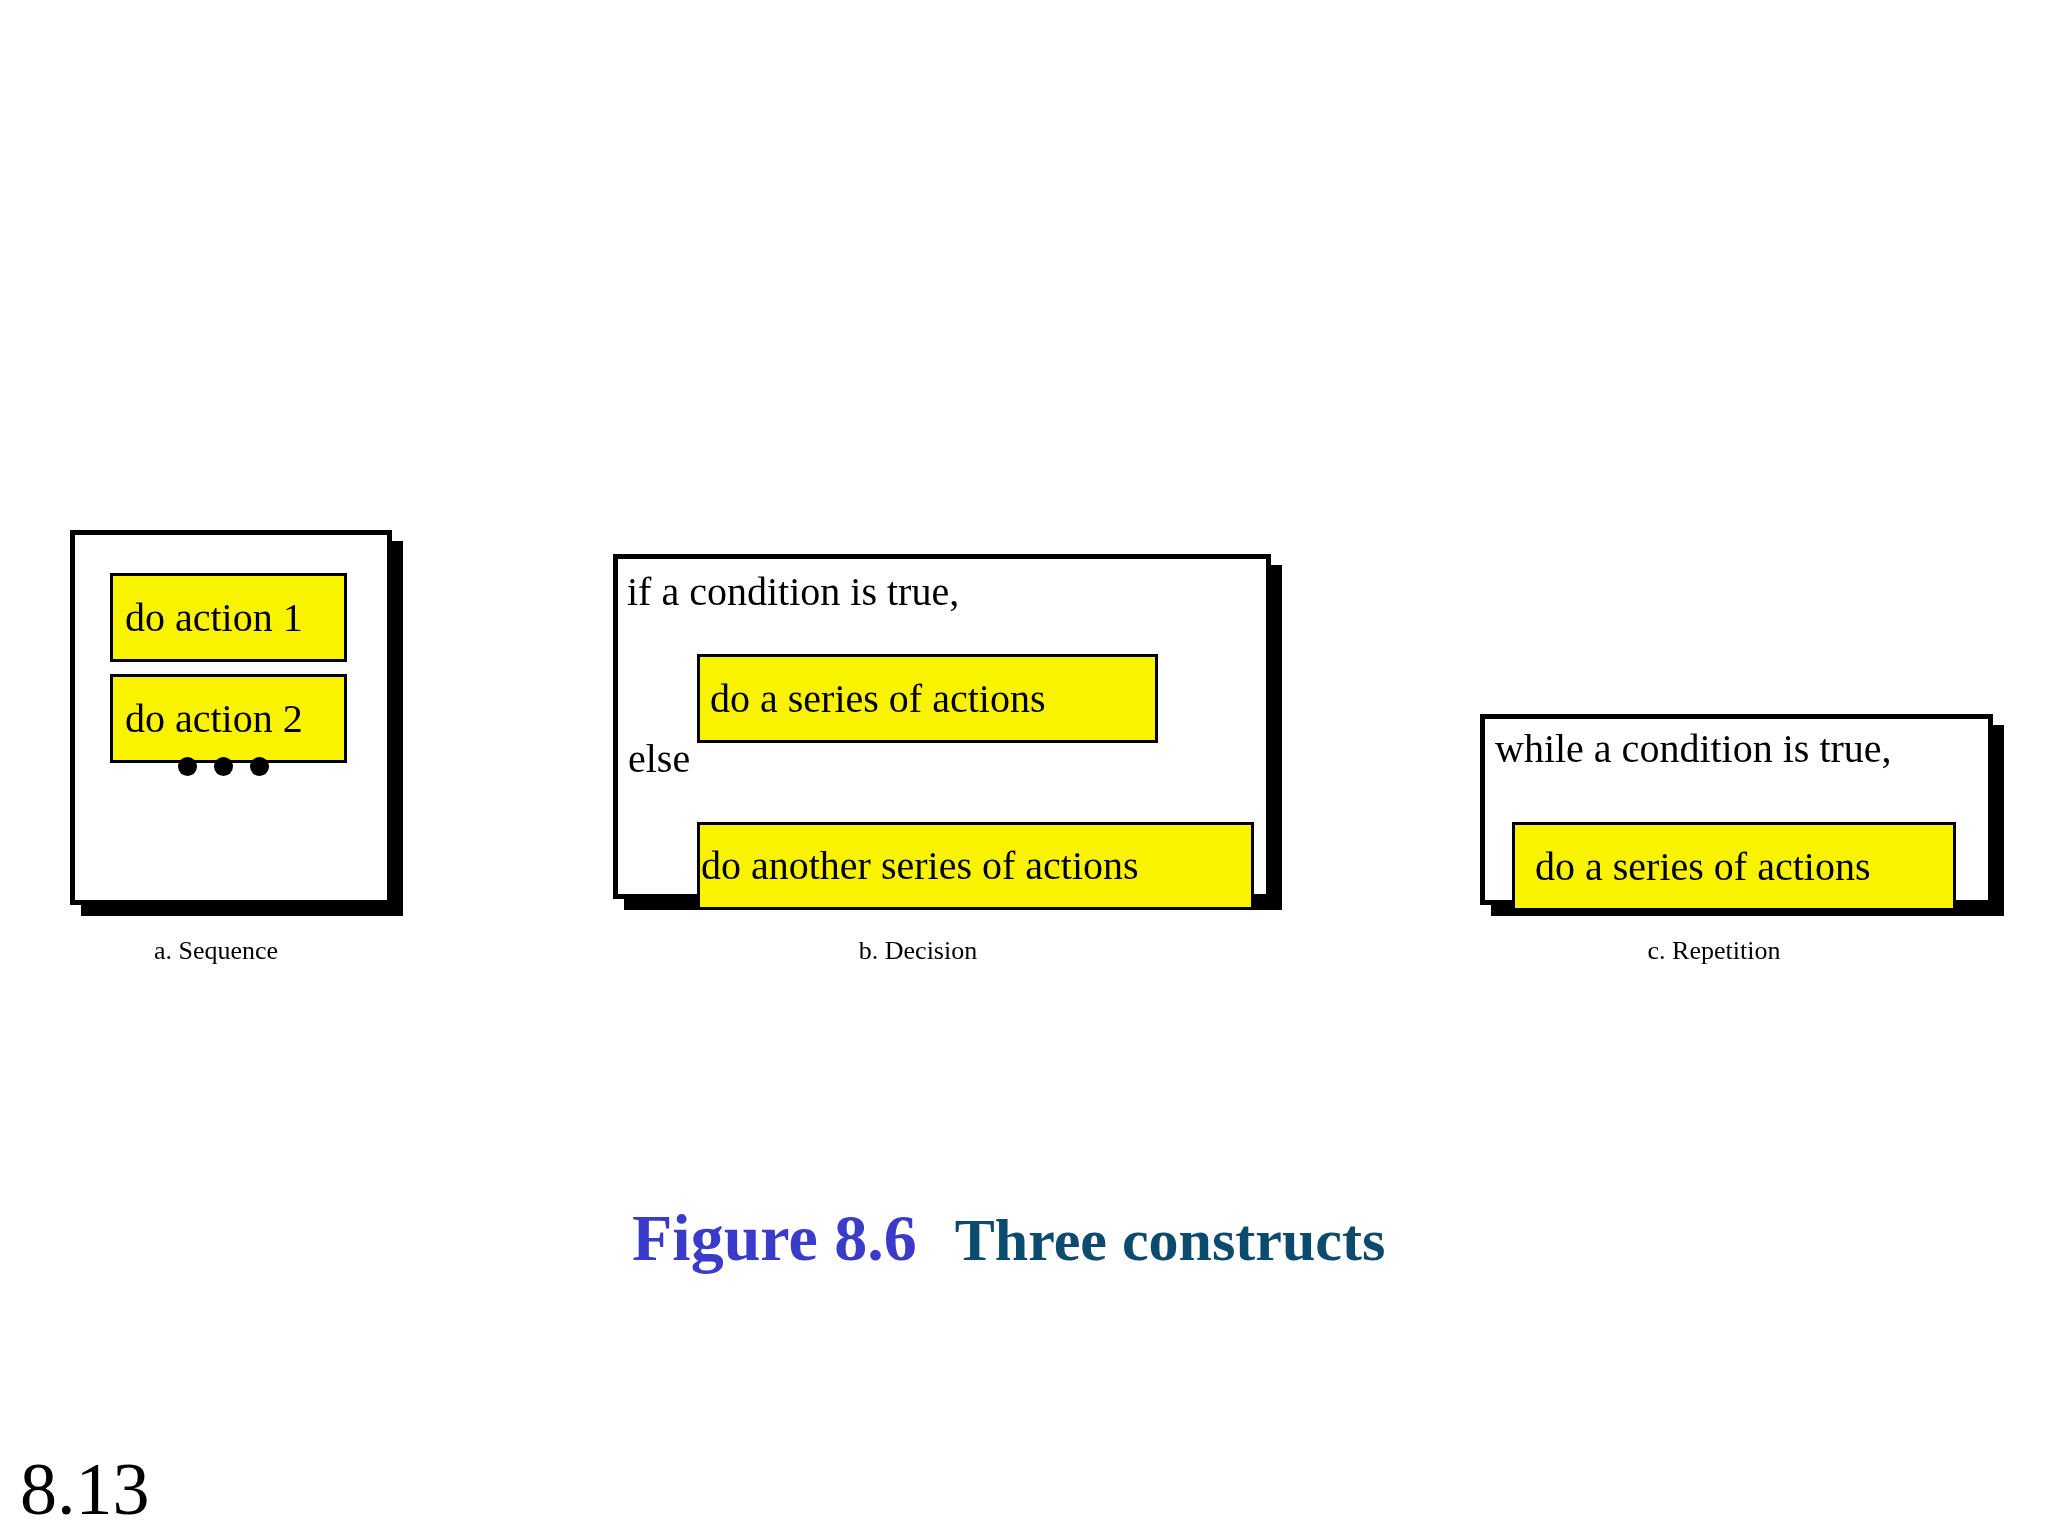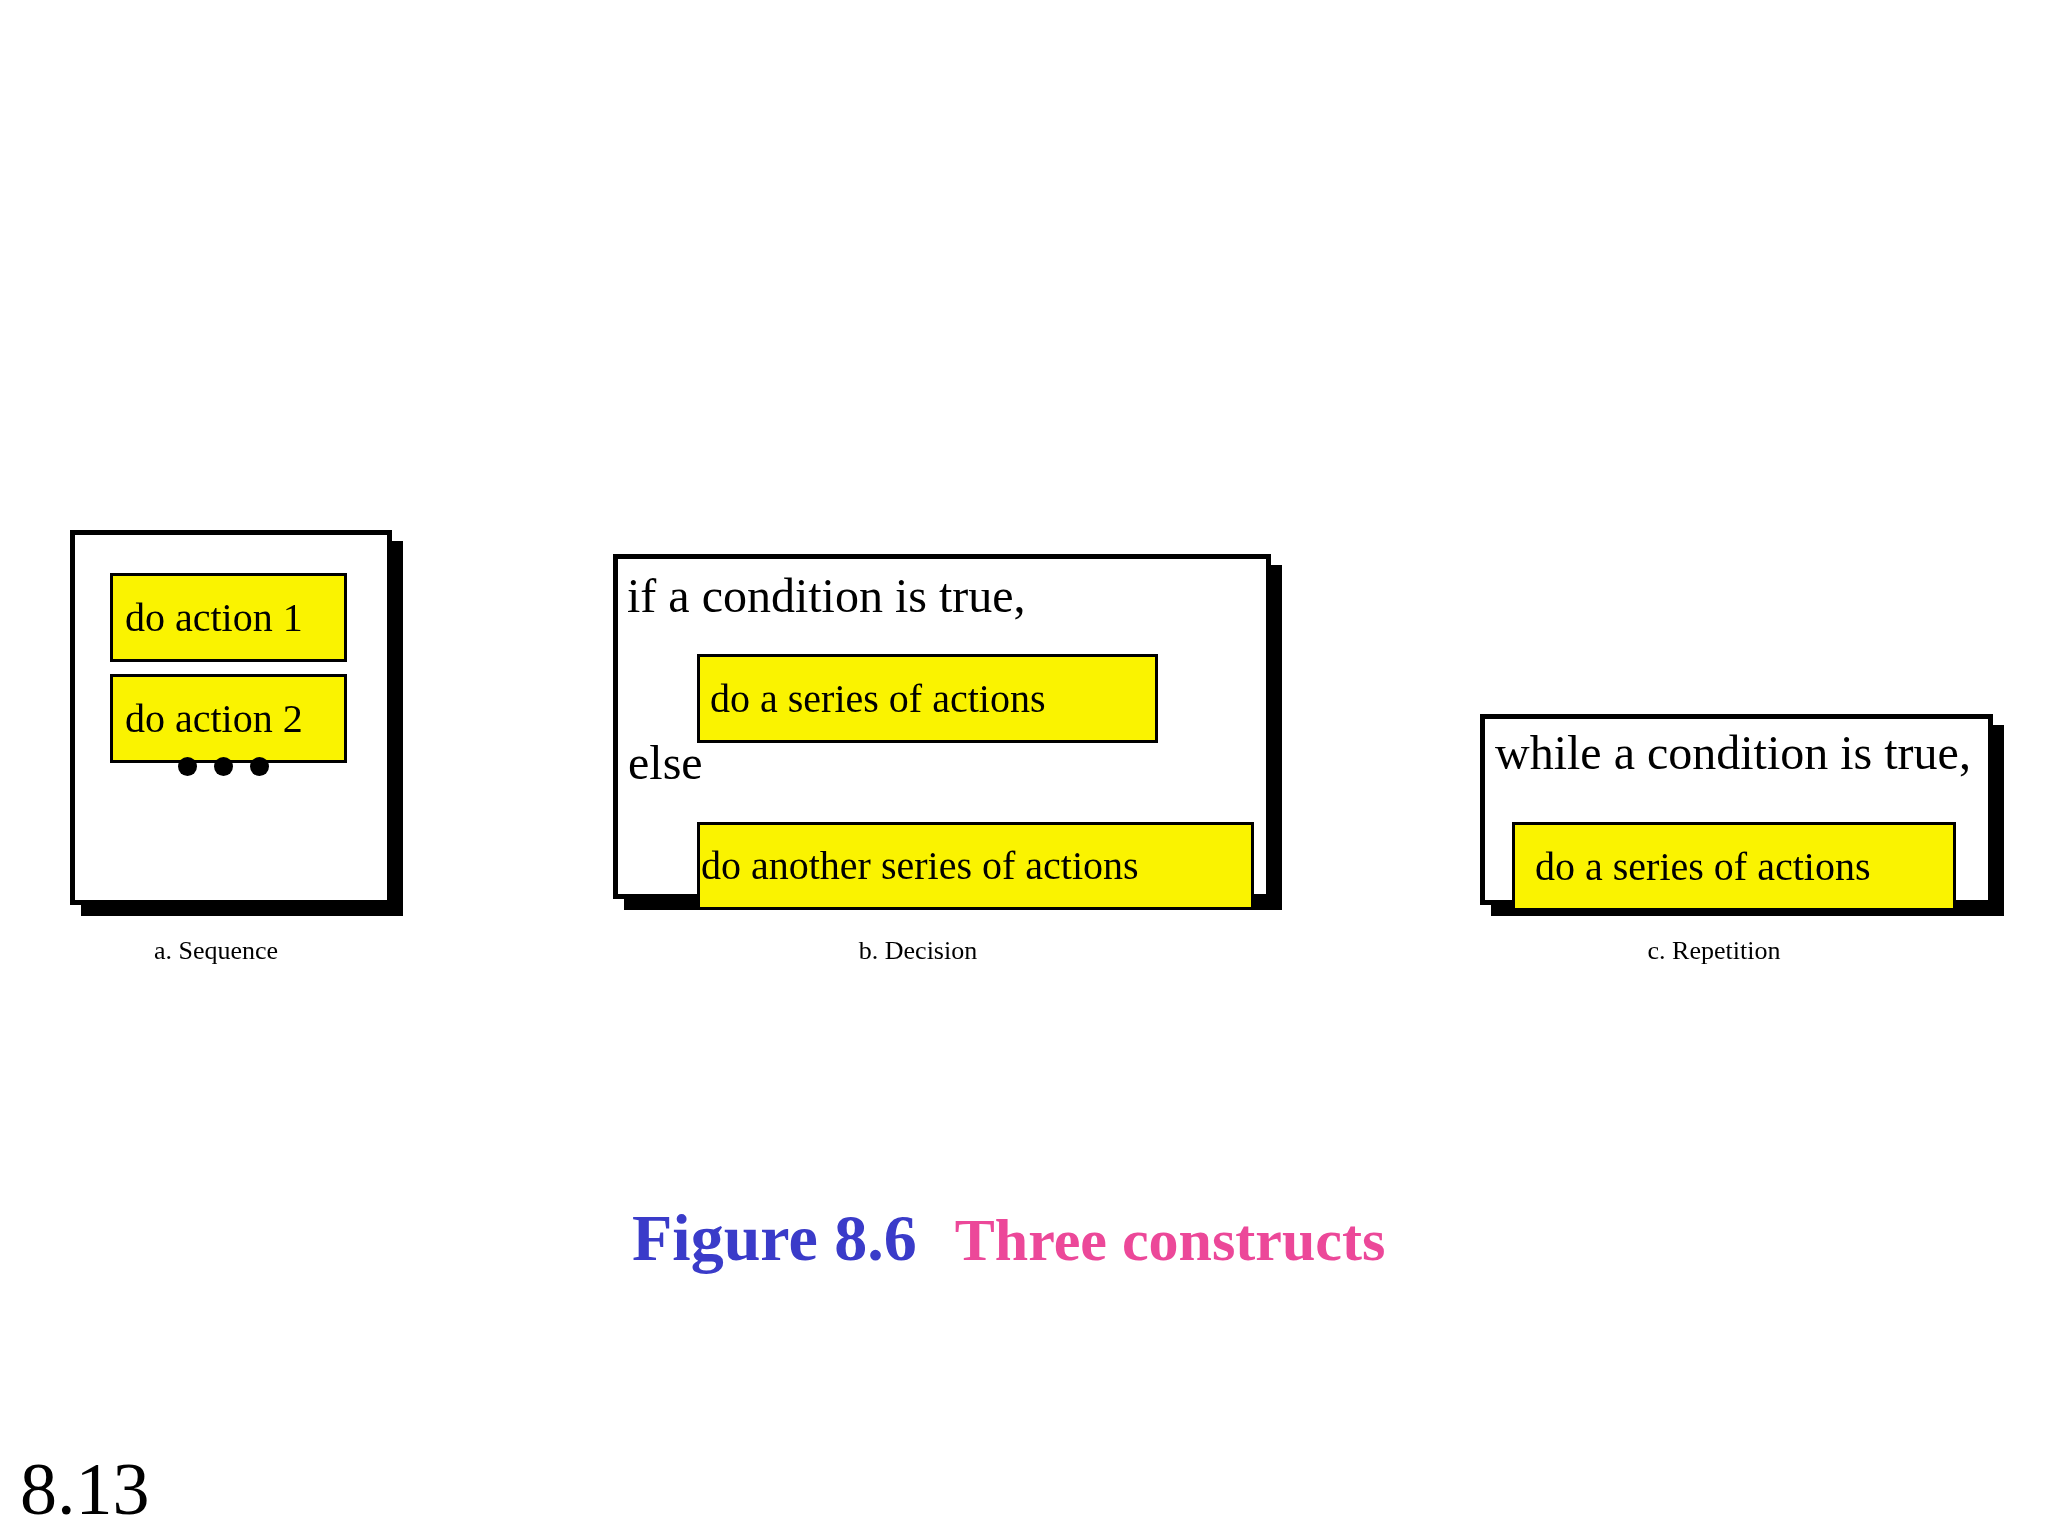--- a/index.html
+++ b/index.html
@@ -31,21 +31,21 @@
     border: 3px solid var(--line-black);
     display: flex;
     align-items: center;
     font-size: 40px;
     line-height: 1;
     white-space: nowrap;
     margin-top: 24px;
   }
   .dlabel {
     position: absolute;
-    font-size: 48px;
+    font-size: 40px;
     line-height: 1;
     white-space: nowrap;
   }
   .caption {
     position: absolute;
     font-size: 26px;
     line-height: 1;
     white-space: nowrap;
     transform: translateX(-50%);
   }
@@ -66,21 +66,21 @@
     white-space: nowrap;
   }
   .fig-label {
     font-weight: bold;
     font-size: 66px;
     color: var(--accent-blue);
   }
   .fig-title {
     font-weight: bold;
     font-size: 60px;
-    color: #ec4899;
+    color: #0c4a6e;
     margin-left: 38px;
   }
   .pagenum {
     position: absolute;
     left: 20px;
     top: 1452px;
     font-size: 74px;
     line-height: 1;
   }
 

